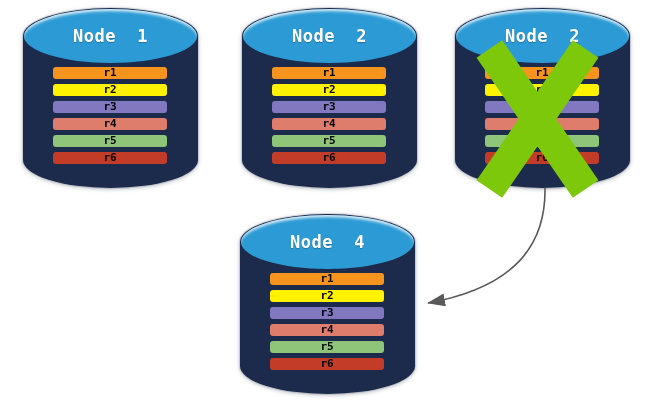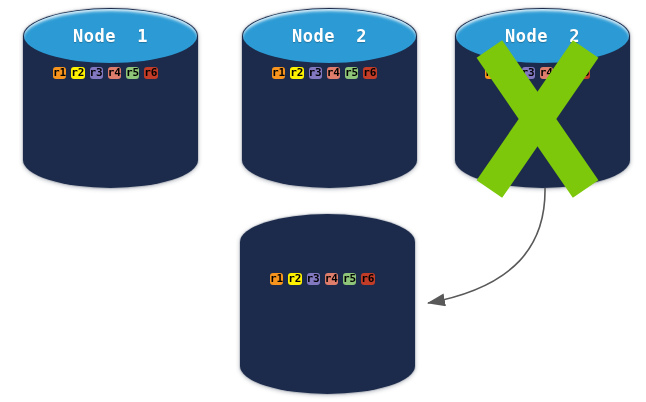--- a/index.html
+++ b/index.html
@@ -24,21 +24,21 @@
     display:flex;align-items:center;justify-content:center;
     box-shadow:inset 0 3px 3px -1px rgba(255,255,255,.85);
   }
   .node-title{
     font-weight:bold;font-size:17px;line-height:1;
     color:#fff;white-space:pre;letter-spacing:.5px;
     text-shadow:0 1px 1px rgba(0,0,0,.25);
   }
   .bars{
     position:absolute;top:59px;left:30px;right:31px;
-    display:flex;flex-direction:row;gap:5px;
+    display:flex;flex-direction:column;gap:5px;
   }
   .bar{
     height:12px;border-radius:3px;
     display:flex;align-items:center;justify-content:center;
     font-weight:bold;font-size:11px;line-height:12px;color:#000;
   }
   .fail-x{position:absolute;left:0;top:0;width:0;height:0;}
   .fail-x .arm{
     position:absolute;left:522px;top:34px;width:31px;height:170px;
     background:#7DC80A;
@@ -92,20 +92,23 @@
       <div class="bar" style="background: rgb(255, 242, 0);">r2</div>
       <div class="bar" style="background: rgb(129, 120, 192);">r3</div>
       <div class="bar" style="background: rgb(223, 125, 108);">r4</div>
       <div class="bar" style="background: rgb(142, 197, 120);">r5</div>
       <div class="bar" style="background: rgb(194, 60, 40);">r6</div>
     </div>
   </div>
 
   <div class="node node-4">
     <div class="cyl-body" style="background: rgb(28, 43, 75);"></div>
+    <div class="cyl-top" style="background: rgb(44, 155, 213);">
+      <span class="node-title">Node  4</span>
+    </div>
     <div class="bars">
       <div class="bar" style="background: rgb(247, 148, 29);">r1</div>
       <div class="bar" style="background: rgb(255, 242, 0);">r2</div>
       <div class="bar" style="background: rgb(129, 120, 192);">r3</div>
       <div class="bar" style="background: rgb(223, 125, 108);">r4</div>
       <div class="bar" style="background: rgb(142, 197, 120);">r5</div>
       <div class="bar" style="background: rgb(194, 60, 40);">r6</div>
     </div>
   </div>
 

